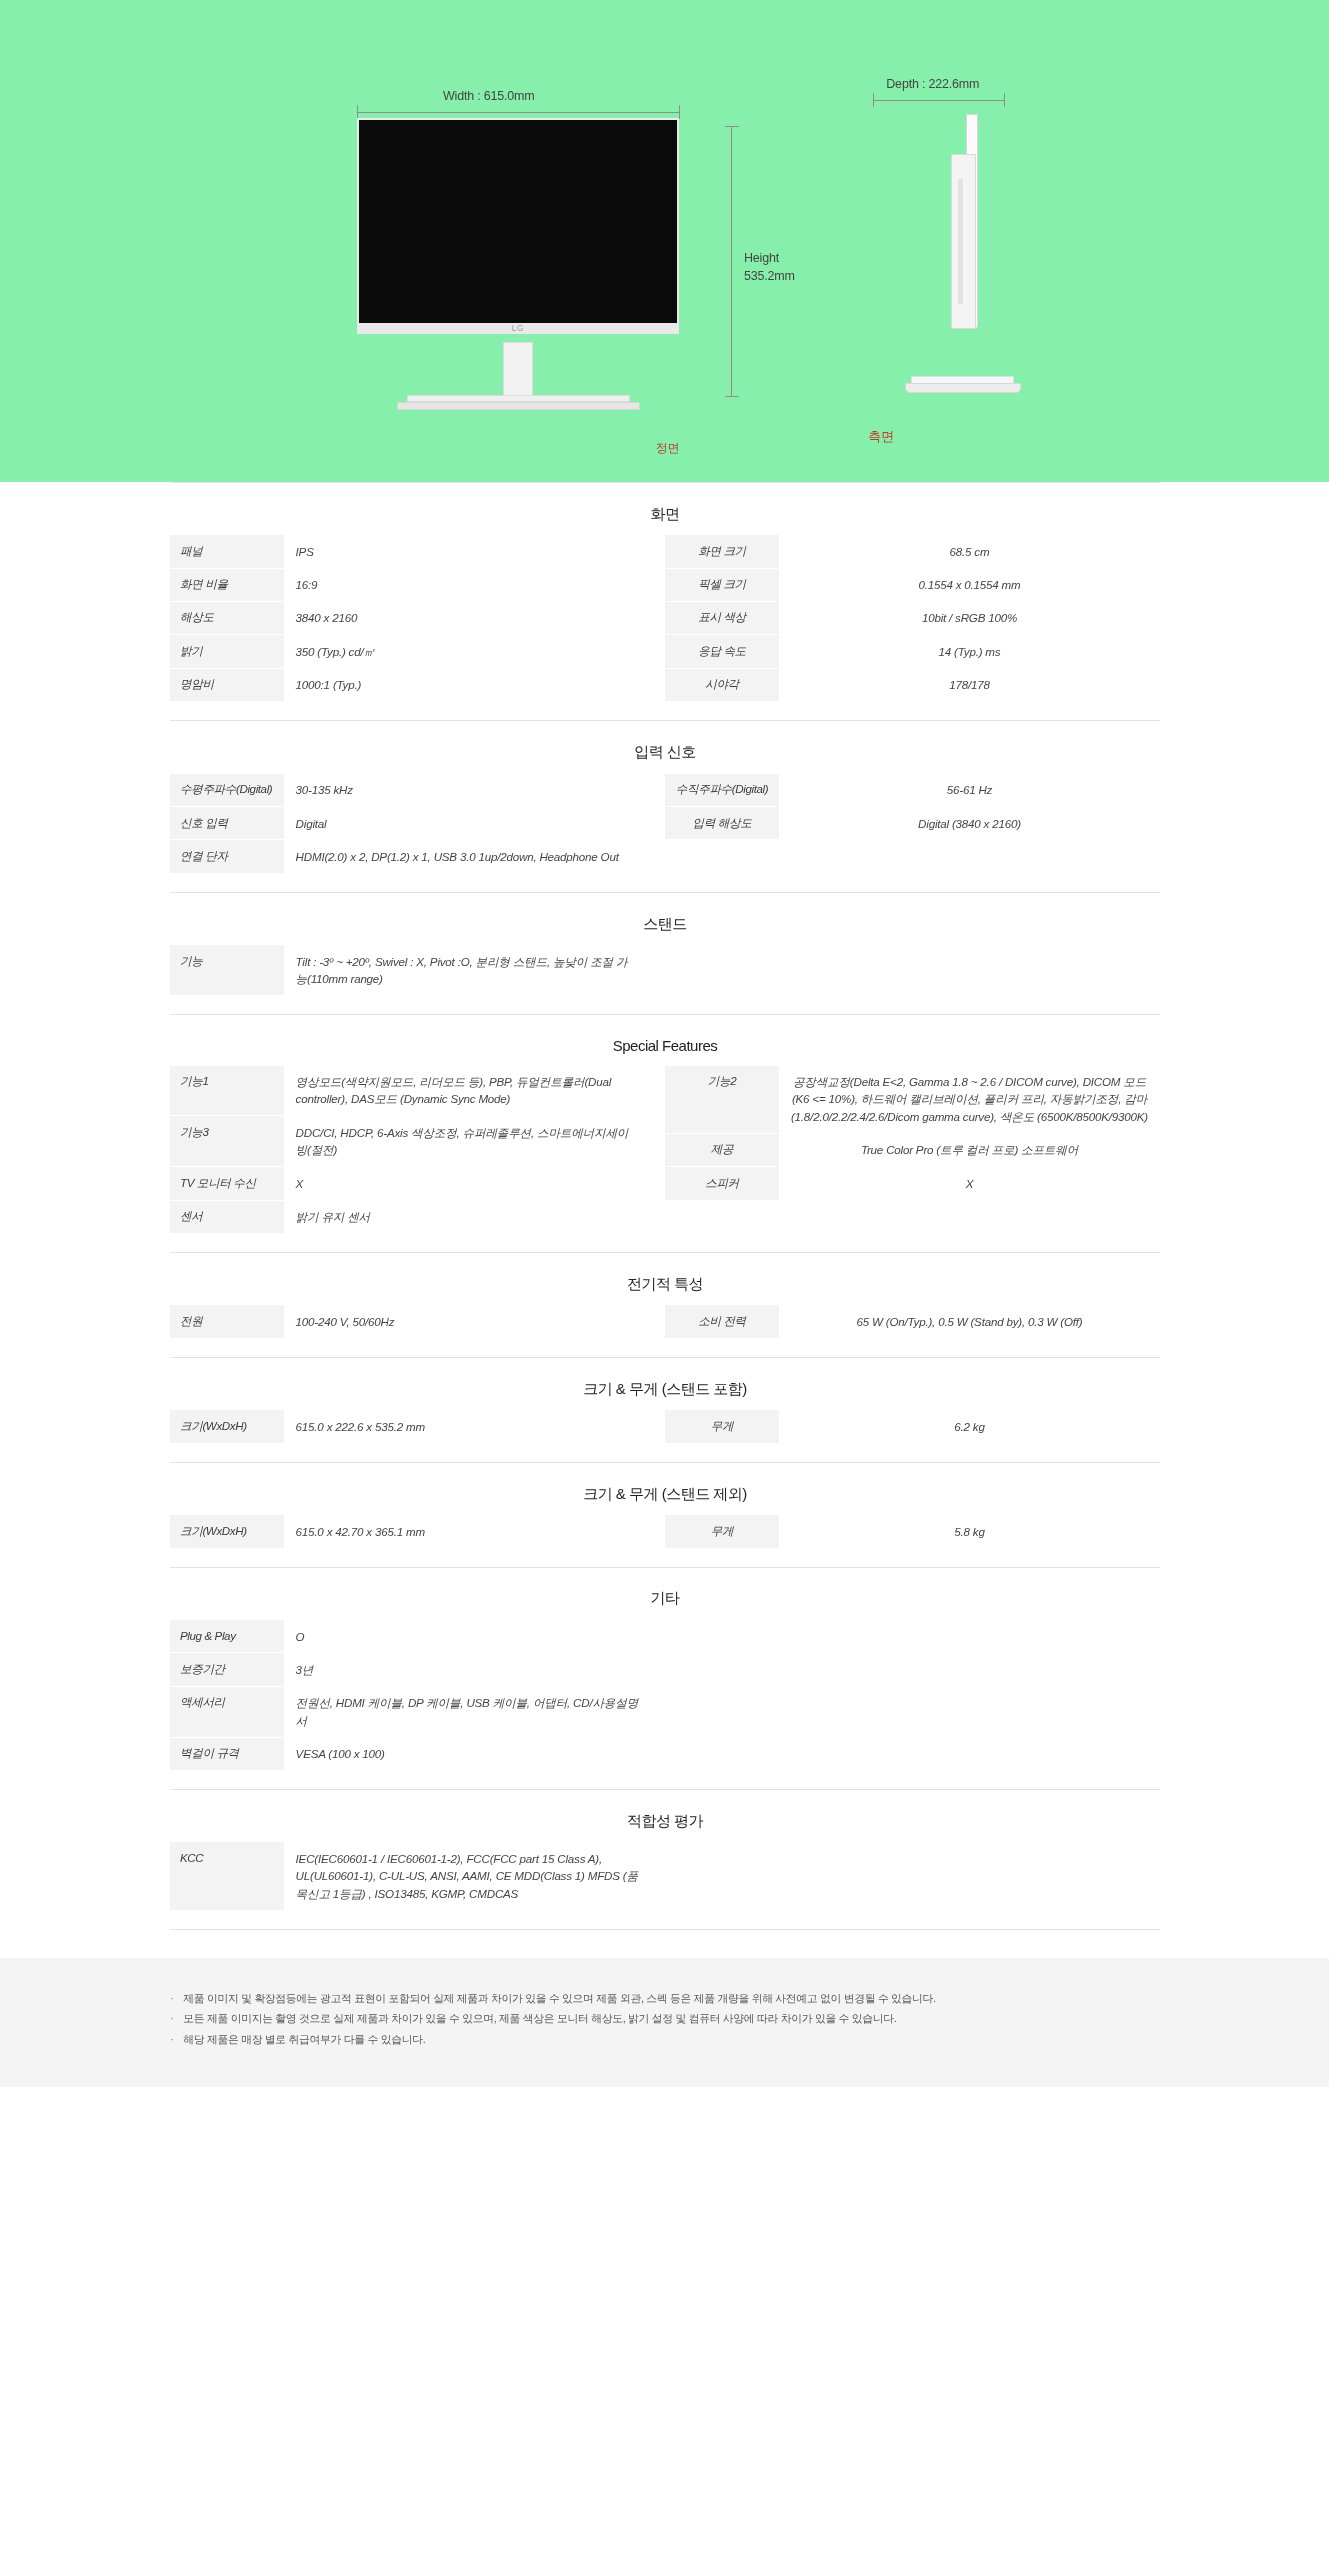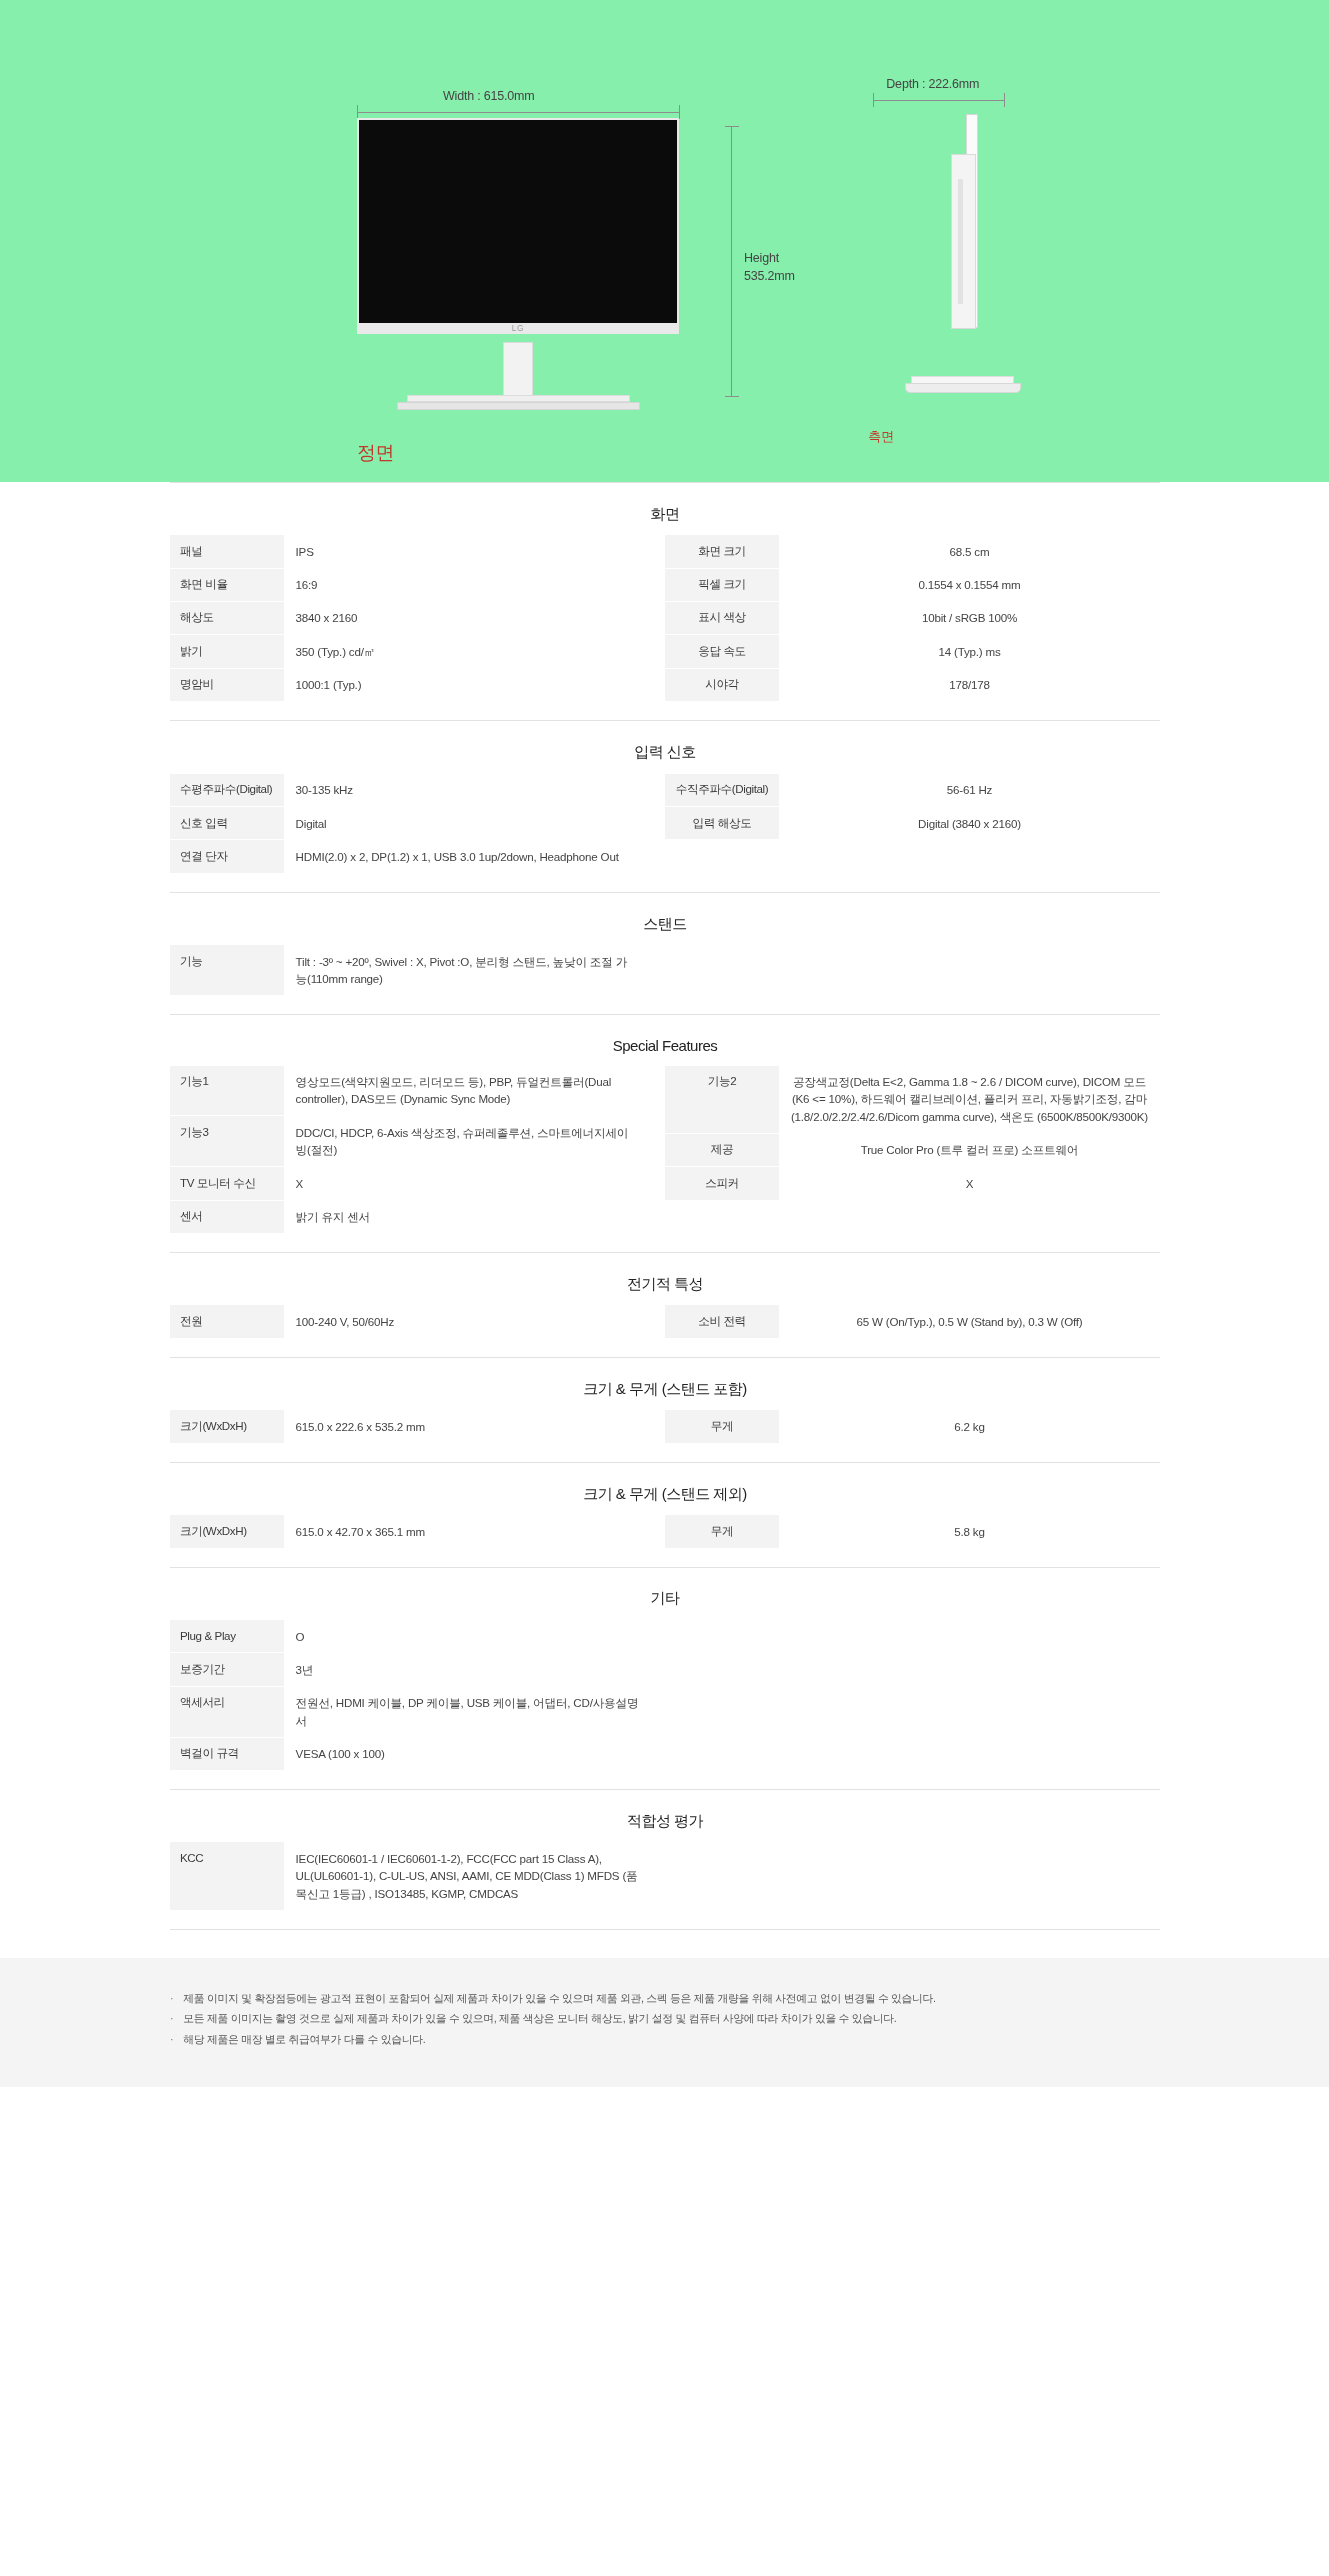--- a/index.html
+++ b/index.html
@@ -60,21 +60,21 @@
     width: 223px; height: 6.6px;
     background: #efefef; border: 0.8px solid #dcdcdc;
   }
   .base-bottom {
     position: absolute; left: 40px; top: 336px;
     width: 243px; height: 8.3px;
     background: #e6e6e6; border: 0.8px solid #d4d4d4;
   }
   .view-caption-front {
     position: absolute; left: 0; top: 374px; width: 322px;
-    text-align: left; font-size: 19px; color: #c0392b; letter-spacing: -0.4px;
+    text-align: right; font-size: 12px; color: #c0392b; letter-spacing: -0.4px;
   }
 
   
   .height-line { position: absolute; left: 731px; top: 126px; width: 0.8px; height: 270px; background: #8d8d8d; }
   .height-cap-t { position: absolute; left: 725px; top: 126px; width: 14px; height: 0.8px; background: #8d8d8d; }
   .height-cap-b { position: absolute; left: 725px; top: 396px; width: 14px; height: 0.8px; background: #8d8d8d; }
   .height-text { position: absolute; left: 744px; top: 249px; line-height: 1.45; }
 
   
   .side-wrap { position: absolute; left: 868px; top: 54px; width: 175px; height: 349px; }
@@ -116,21 +116,21 @@
 
   
   .specs { width: 1330px; padding: 0 170px 0 170px; }
   .sec { padding-top: 21.6px; padding-bottom: 18.3px; border-bottom: 0.8px solid #e2e2e2; }
   .sec:first-child { border-top: 0.8px solid #e2e2e2; }
   .sec-title {
     font-size: 15px; color: #222; letter-spacing: -0.5px;
     margin: 0 0 11.6px 0; font-weight: normal; text-align: center;
   }
   .grid { display: flex; flex-wrap: wrap; }
-  .col { width: 50%; }
+  .col { width: 50%; font-style: italic; }
   .row { display: flex; align-items: stretch; }
   .row + .row { margin-top: 0; }
   .lbl {
     width: 114px; min-width: 114px;
     background: #f3f3f3;
     border-bottom: 0.8px solid #ffffff;
     padding: 7.5px 10px;
     font-size: 11.6px; color: #3a3a3a; letter-spacing: -0.4px;
     line-height: 1.45;
   }

